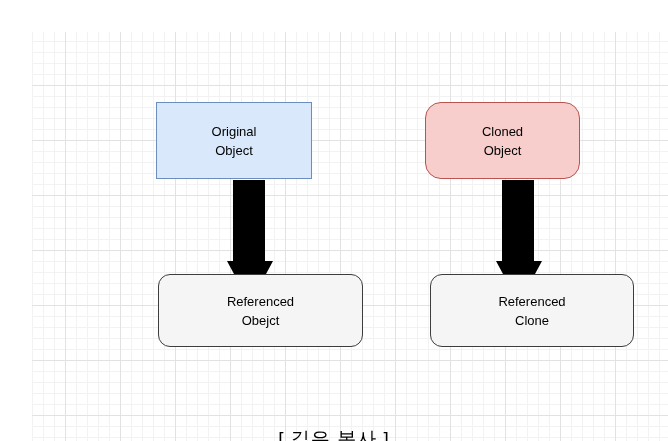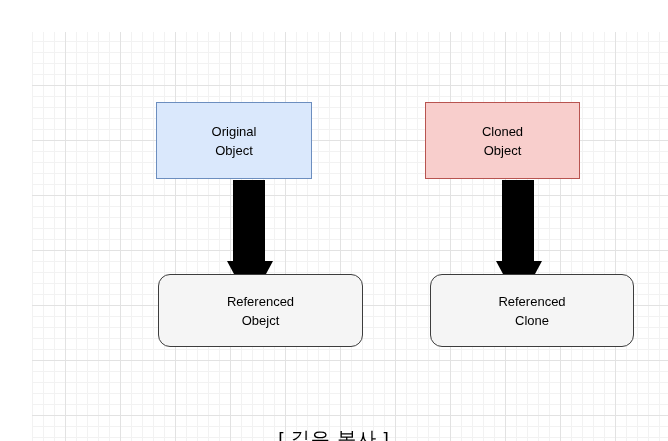--- a/index.html
+++ b/index.html
@@ -33,21 +33,21 @@
     color: #000000;
     white-space: pre-line;
   }
   .node.rect { border: 1px solid; }
   .node.rounded {
     border: 1.5px solid;
     border-radius: 12px;
     margin-left: 28px;
   }
   #node-original  { left: 124px; top: 70px;  width: 156px; height: 77px; }
-  #node-cloned    { left: 393px; top: 70px;  width: 155px; height: 77px; }
+  #node-cloned    { left: 393px; top: 70px;  width: 155px; height: 77px; border-radius: 16px; }
   #node-ref-object{ left: 98px;  top: 242px; width: 205px; height: 73px; }
   #node-ref-clone { left: 370px; top: 242px; width: 204px; height: 73px; }
 
   .edge-line {
     position: absolute;
     width: 1.5px;
     background: #000000;
   }
   .edge-head {
     position: absolute;

